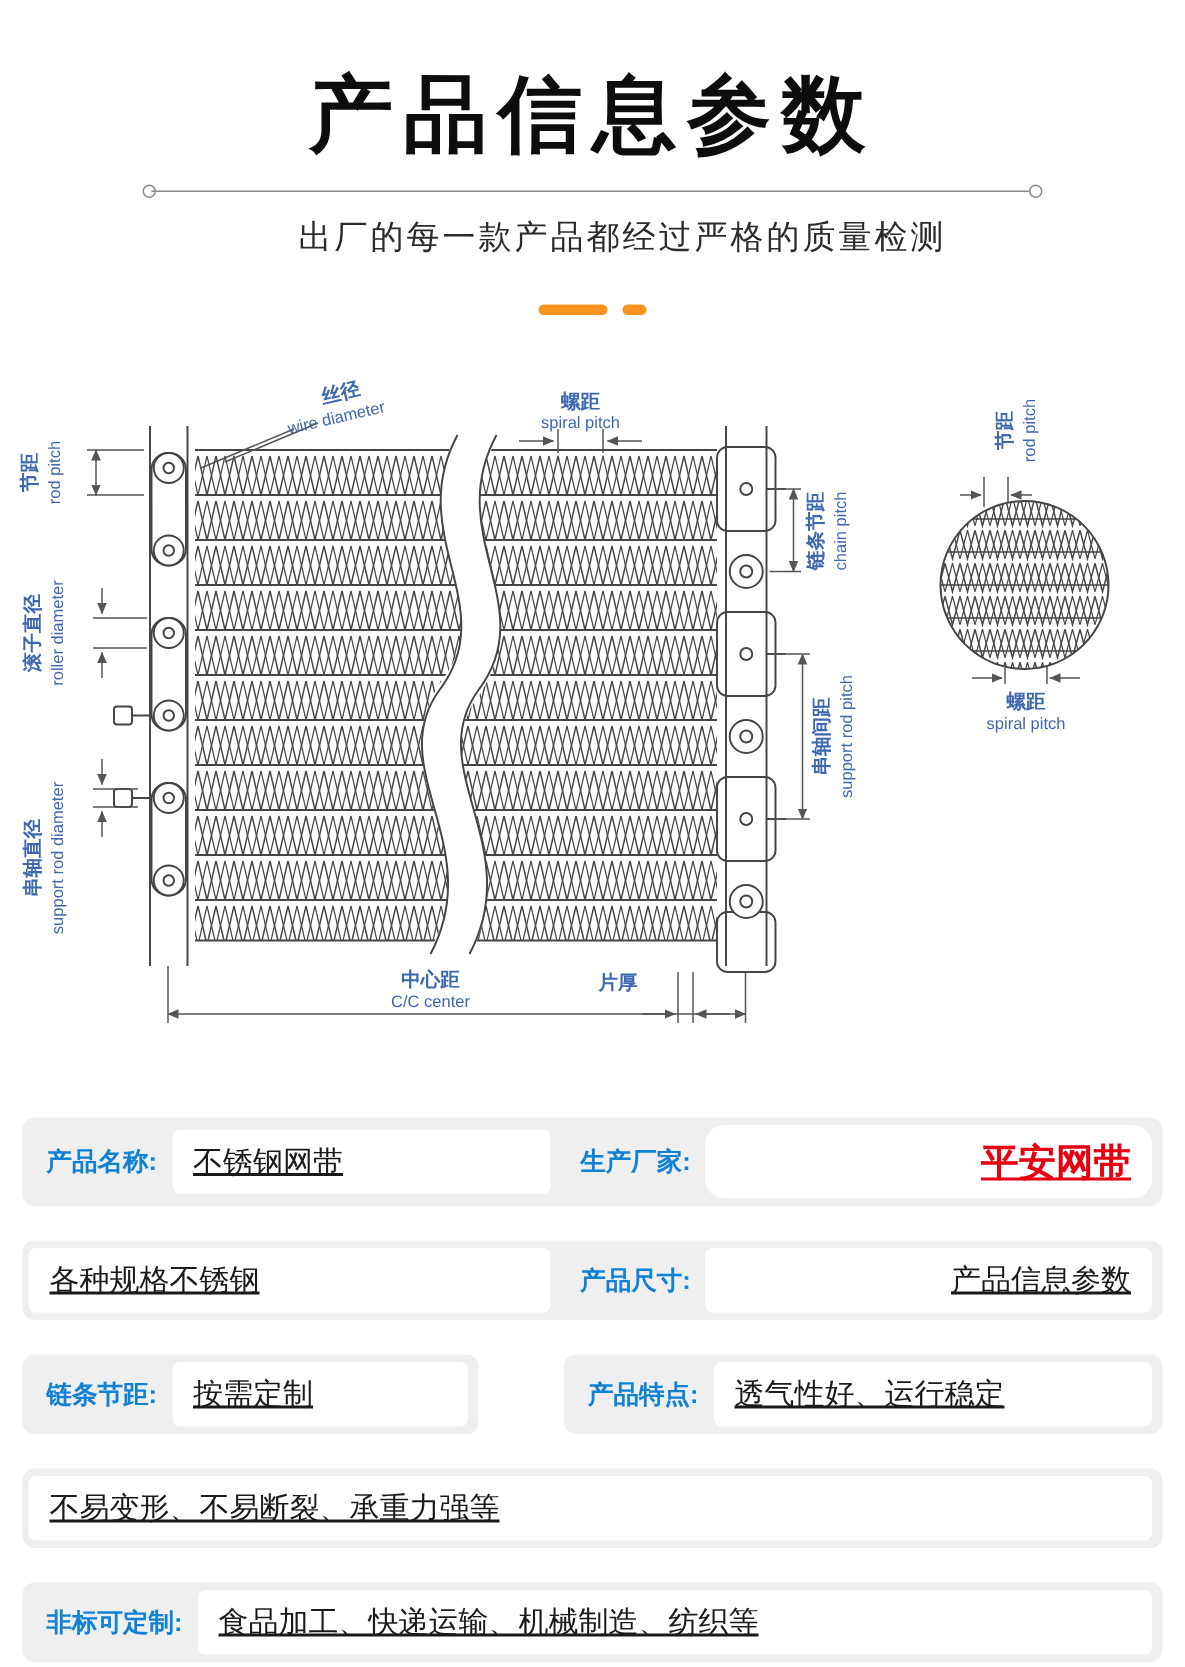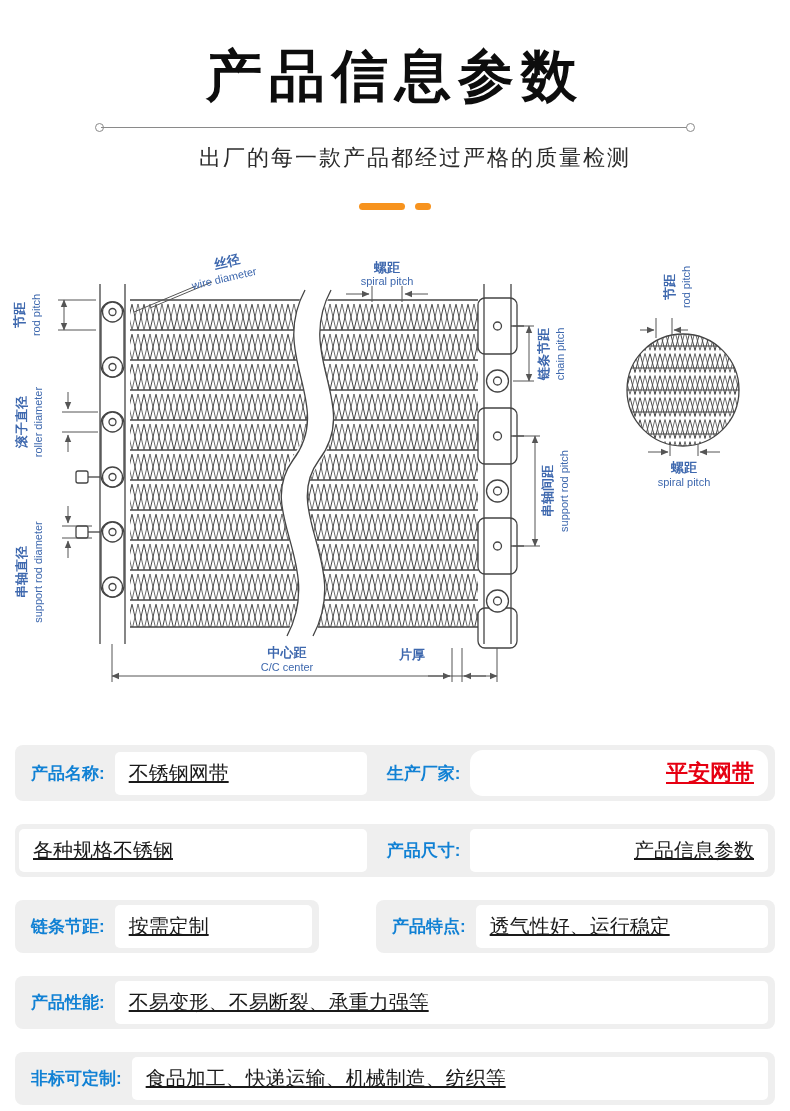--- a/index.html
+++ b/index.html
@@ -57,21 +57,21 @@
   .lbl {
     color:#1181d4; font-weight:700; font-size:17px;
     white-space:nowrap; padding:0 10px 0 12px;
   }
   .val {
     background:#fff; border-radius:5px; font-size:20px;
     color:#1a1a1a; padding:8px 14px; white-space:nowrap;
   }
   .val.fill { flex:1;text-decoration:underline; }
   .pair.first .val { margin-right:8px; }
-  .val.red { color:#e60012; font-weight:700; font-size:22px;border-radius:13px; }
+  .val.red { color:#e60012; font-weight:700; font-size:25px;border-radius:13px; }
 </style>
 </head>
 <body>
 
 <div class="page">
 
   <header class="header">
     <h1 class="title">产品信息参数</h1>
     <div class="divider">
       <span class="dot left"></span>
@@ -308,21 +308,20 @@
         <span class="val fill">按需定制</span>
       </div>
       <div class="gray-box w52">
         <span class="lbl">产品特点:</span>
         <span class="val fill">透气性好、运行稳定</span>
       </div>
     </div>
 
     <div class="spec-row">
       <div class="gray-box full">
-        <span class="lbl">产品性能:</span>
         <span class="val fill">不易变形、不易断裂、承重力强等</span>
       </div>
     </div>
 
     <div class="spec-row">
       <div class="gray-box full">
         <span class="lbl">非标可定制:</span>
         <span class="val fill">食品加工、快递运输、机械制造、纺织等</span>
       </div>
     </div>

